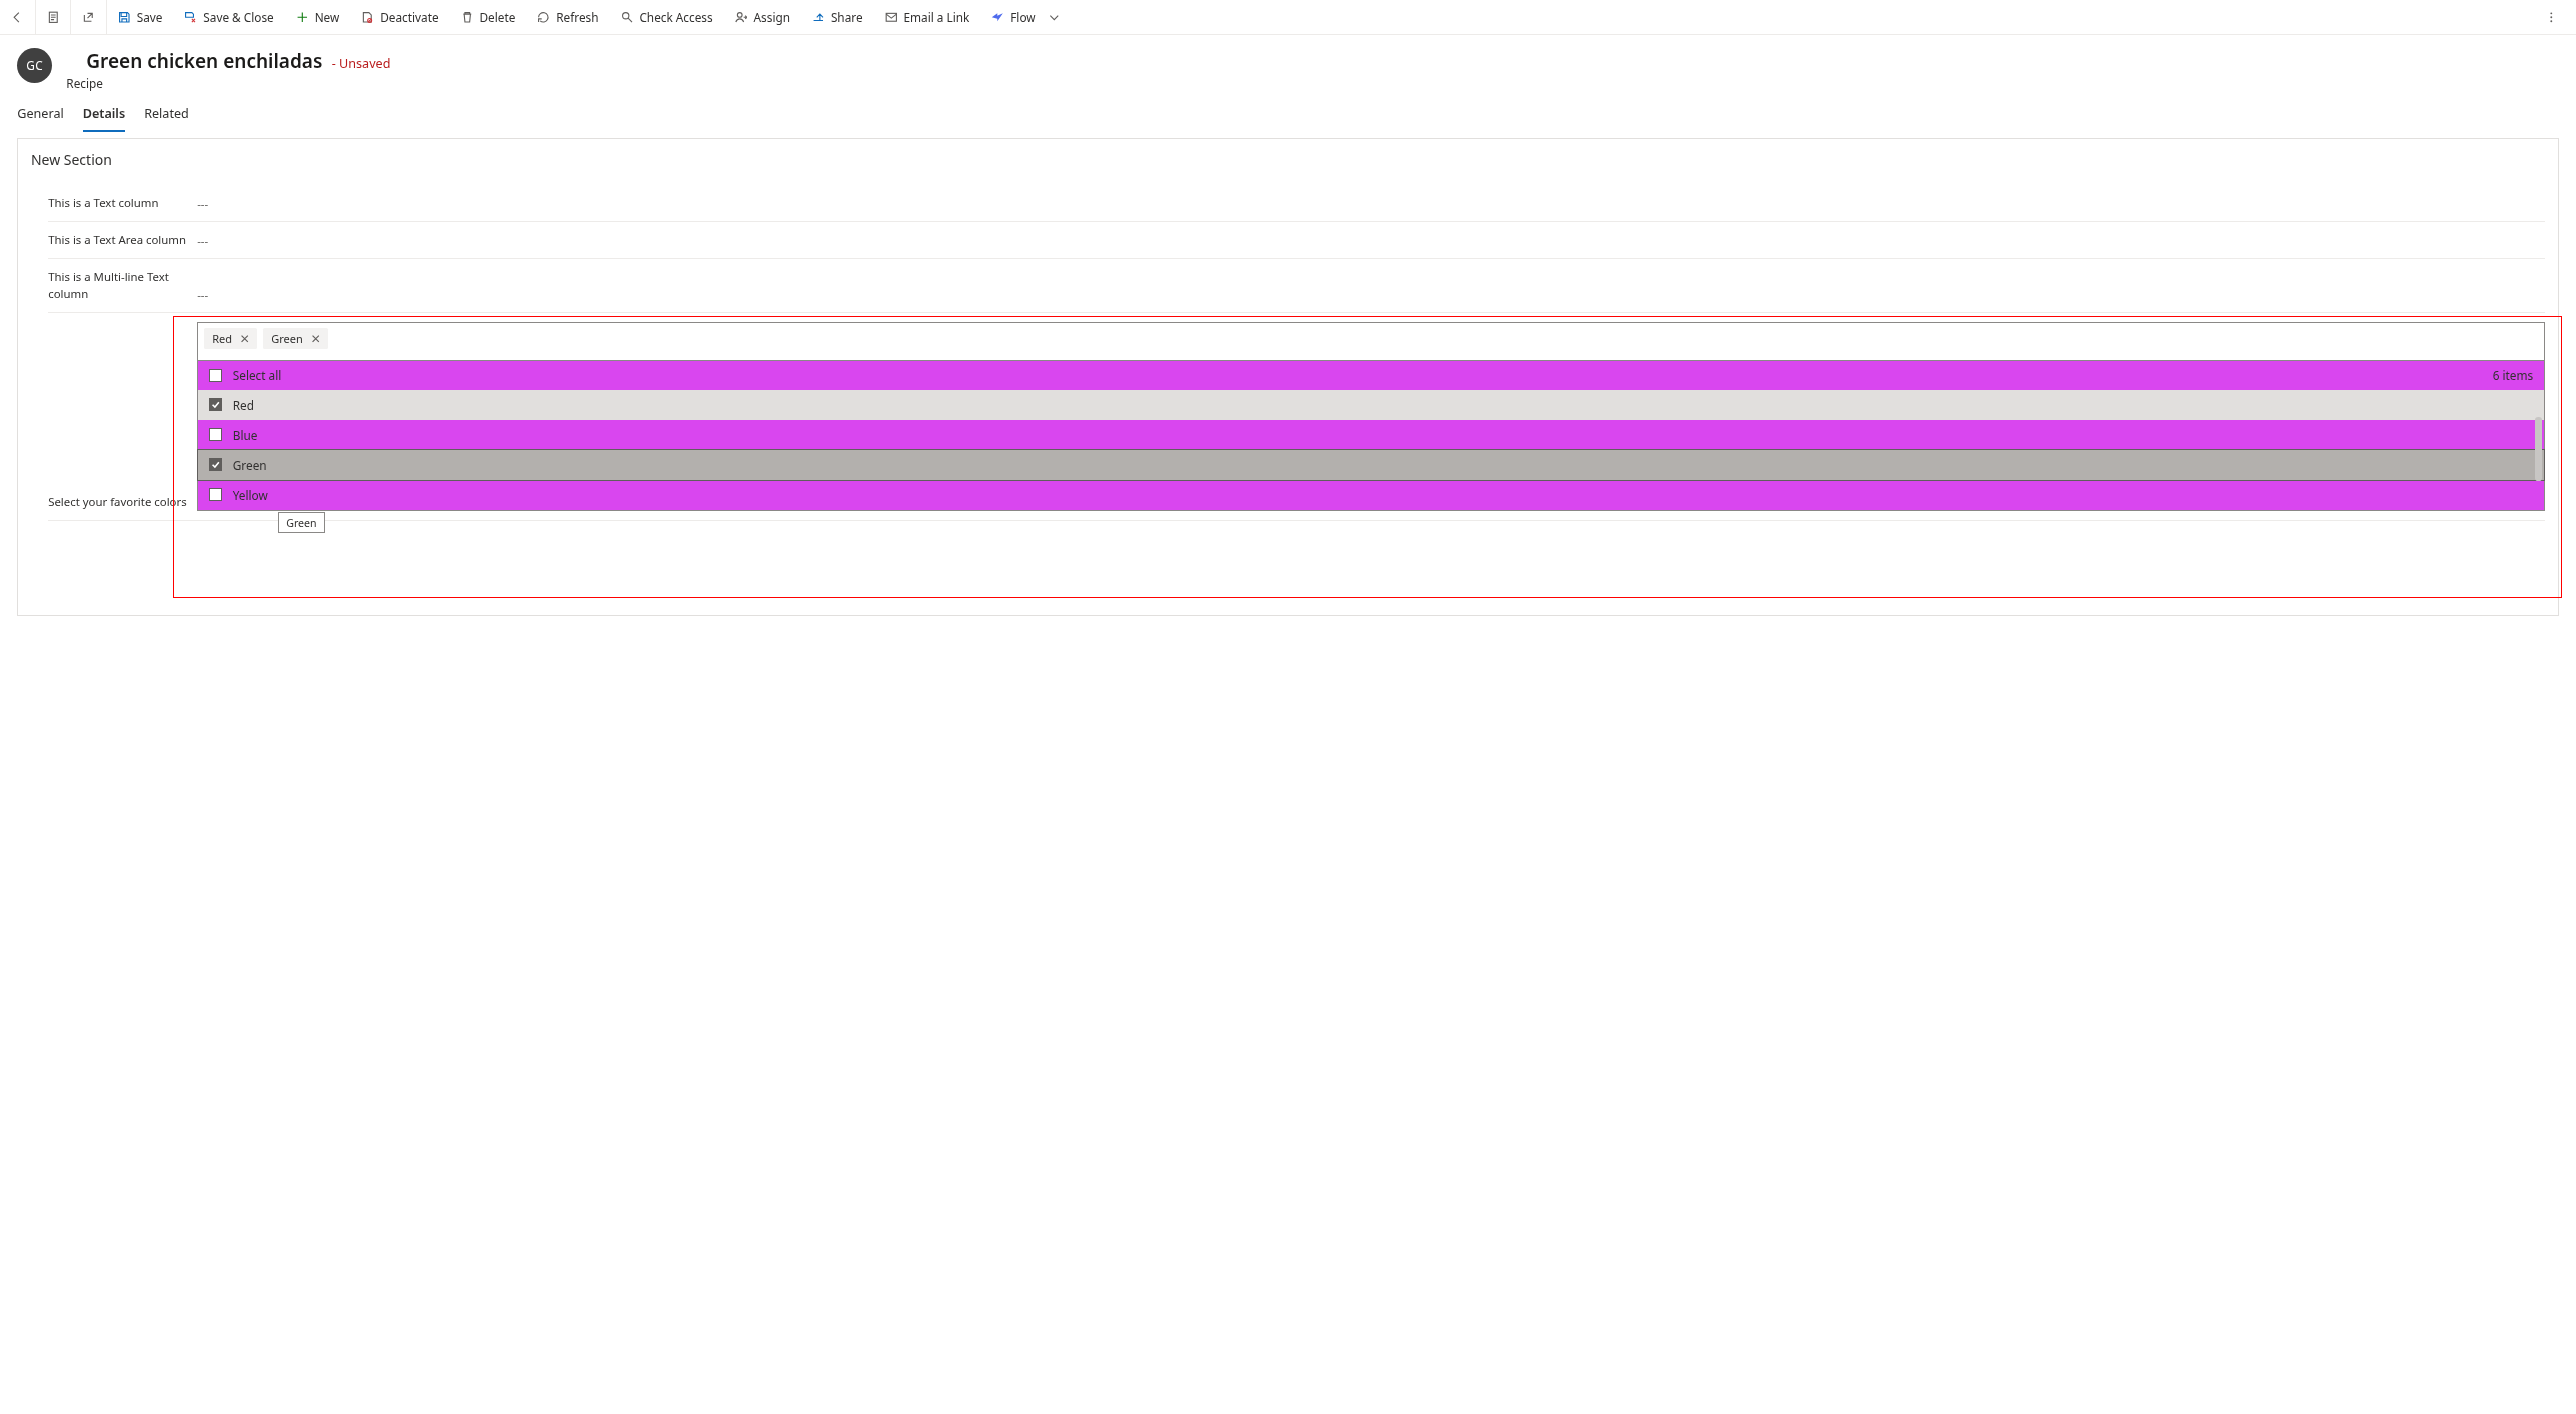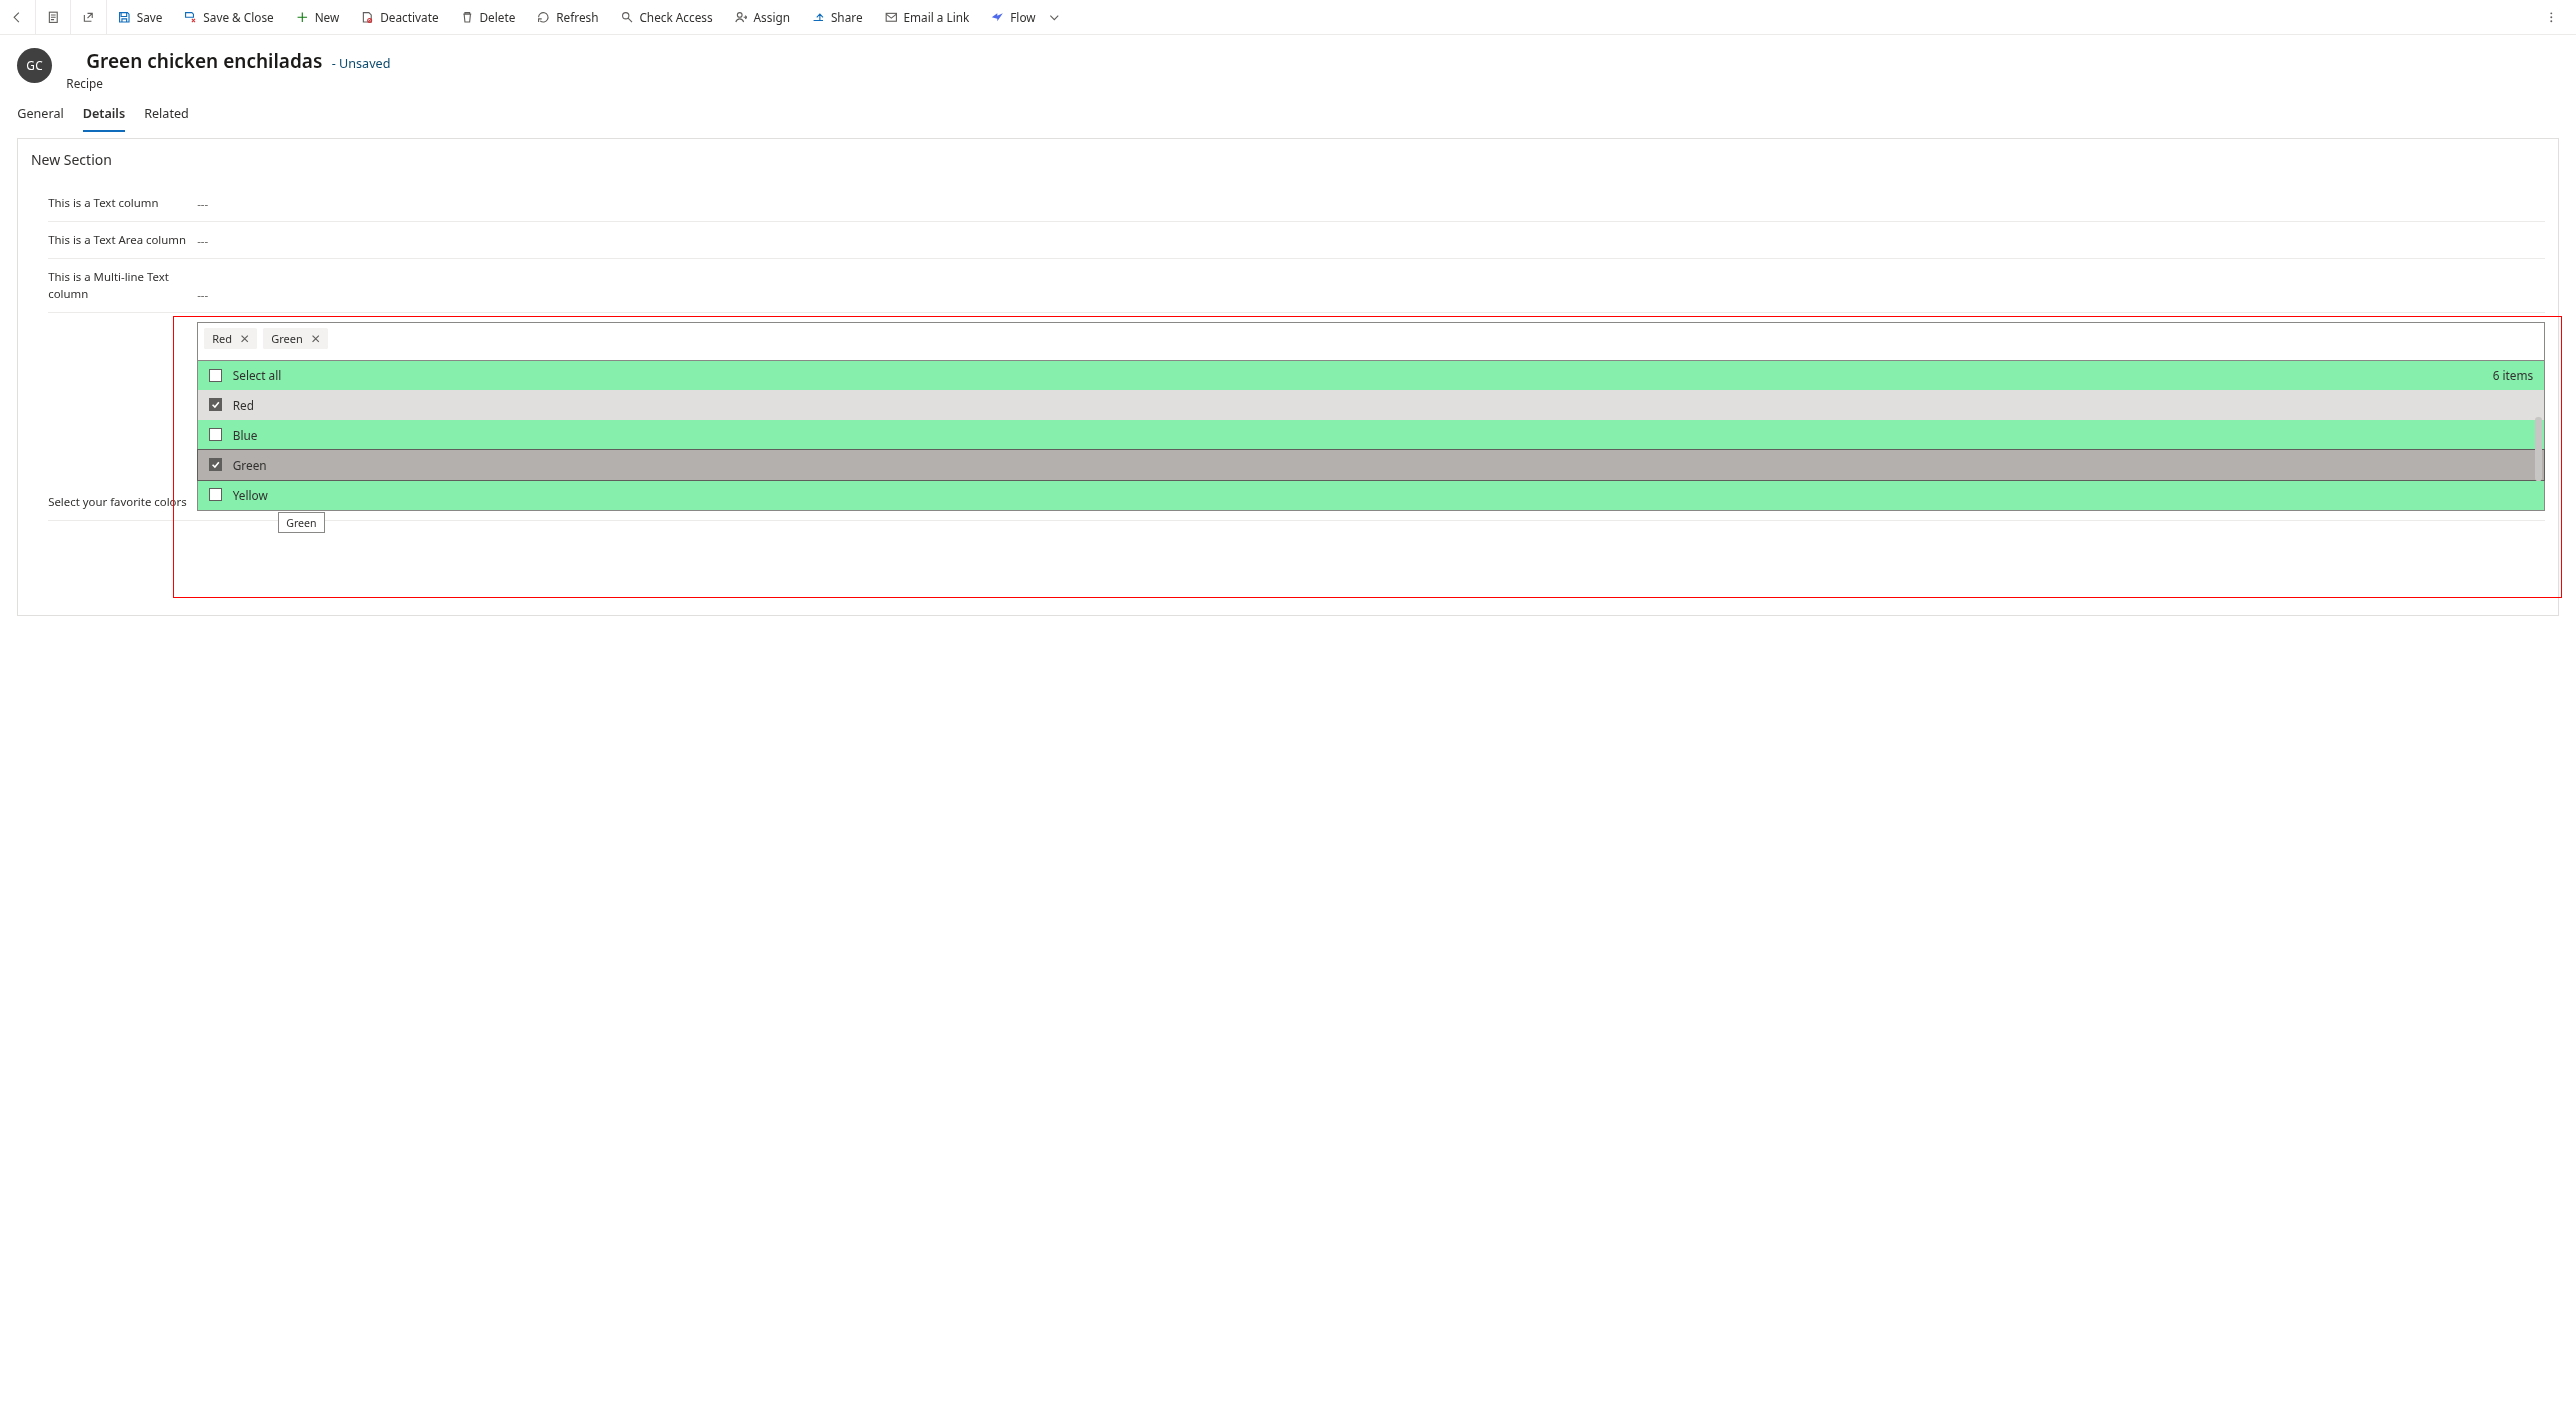--- a/index.html
+++ b/index.html
@@ -54,21 +54,21 @@
       background: #404040;
       color: #fff;
       display: flex;
       align-items: center;
       justify-content: center;
       font-size: 11.8px;
       letter-spacing: 0.4px;
     }
     .title-line { display: flex; align-items: baseline; gap: 9.4px; margin-left: 20px; }
     .title { font-size: 19px; font-weight: 600; color: #1b1a19; }
-    .unsaved { font-size: 12.6px; color: #0c4a6e; }
+    .unsaved { font-size: 12.6px; color: #b91c1c; }
     .subtitle { font-size: 11.8px; color: #323130; margin-top: 1.6px; }
 
     
     .tabs {
       display: flex;
       gap: 19px;
       padding: 14px 17.3px 0 17.3px;
     }
     .tab {
       font-size: 12.6px;
@@ -126,21 +126,21 @@
       border-radius: 1.6px;
     }
     .chip .x { cursor: pointer; color: #605e5c; font-size: 11px; }
     .search-row { display:flex; align-items:center; justify-content:space-between; padding: 0 3.1px 0 1.6px;}
     .search-placeholder { font-size: 11.8px; color: #8a8886; }
     .chev-up { color: #605e5c; font-size: 11px; }
 
     .dropdown {
       border: 0.8px solid #8a8886;
       border-top: none;
-      background: #86efac;
+      background: #d946ef;
       position: relative;
     }
     .dd-header {
       display: flex; align-items: center; justify-content: space-between;
       padding: 6.3px 11px;
       font-size: 11.8px;
     }
     .dd-left { display:flex; align-items:center; gap: 11px; }
     .cb {
       width: 12.6px; height: 12.6px;

